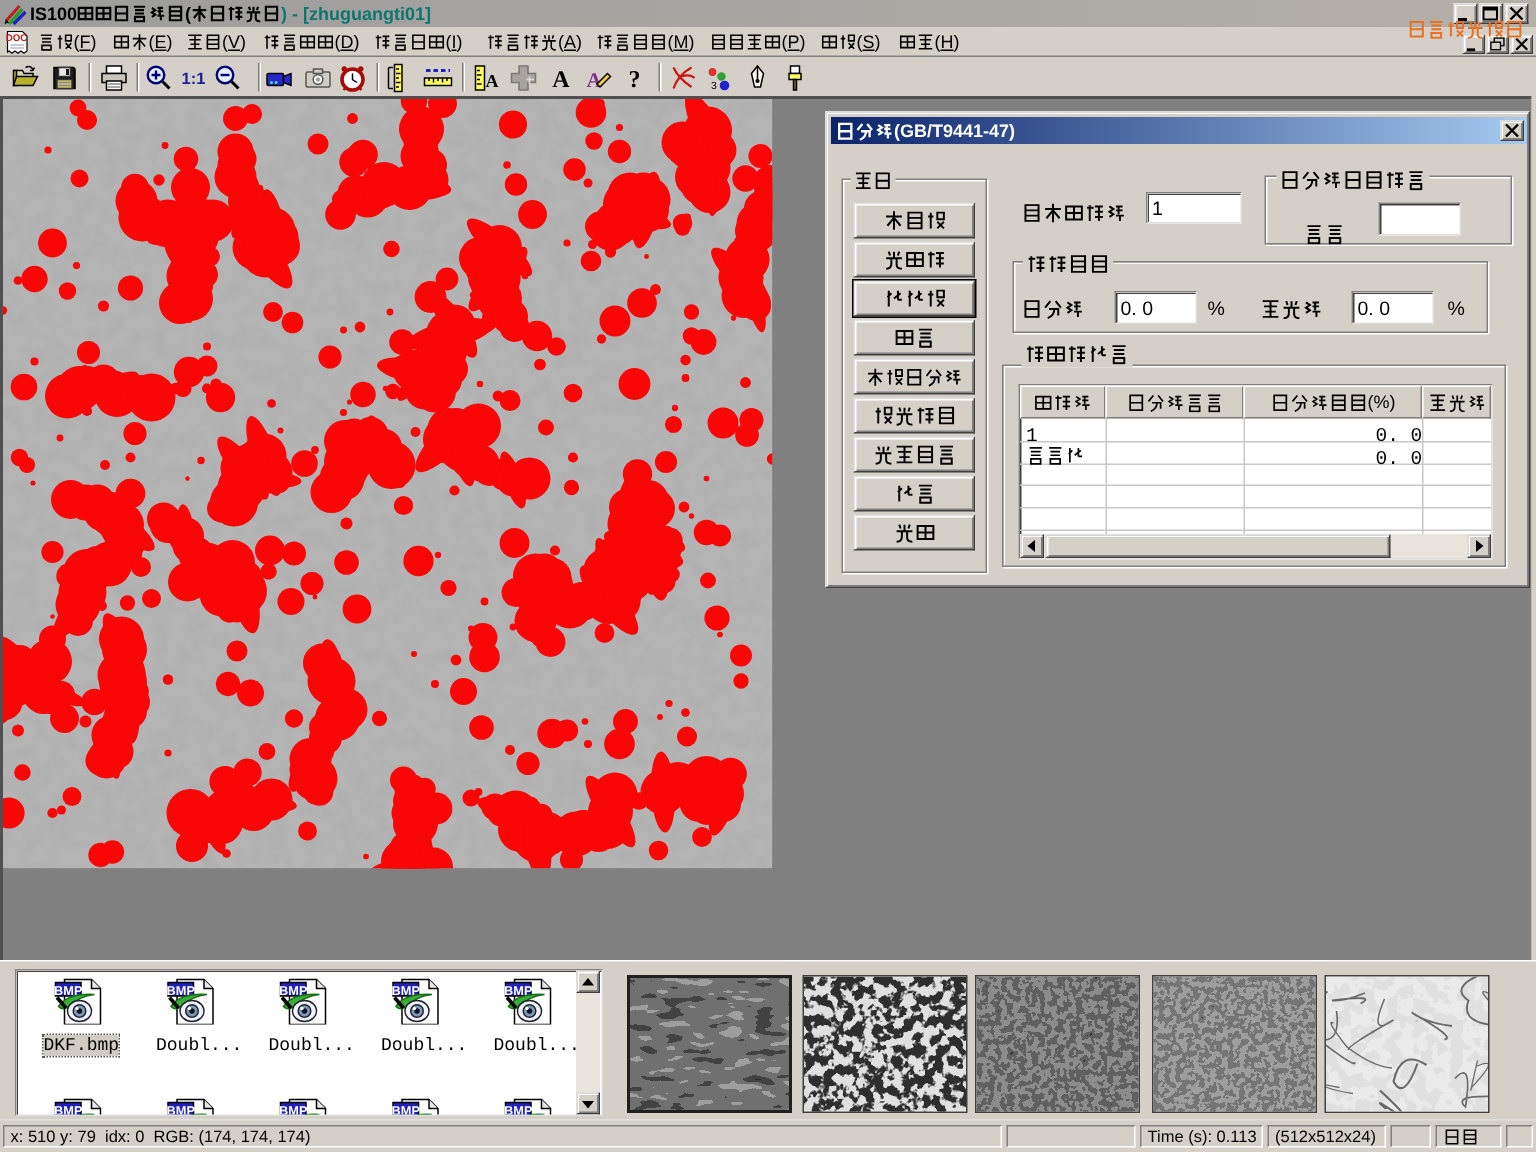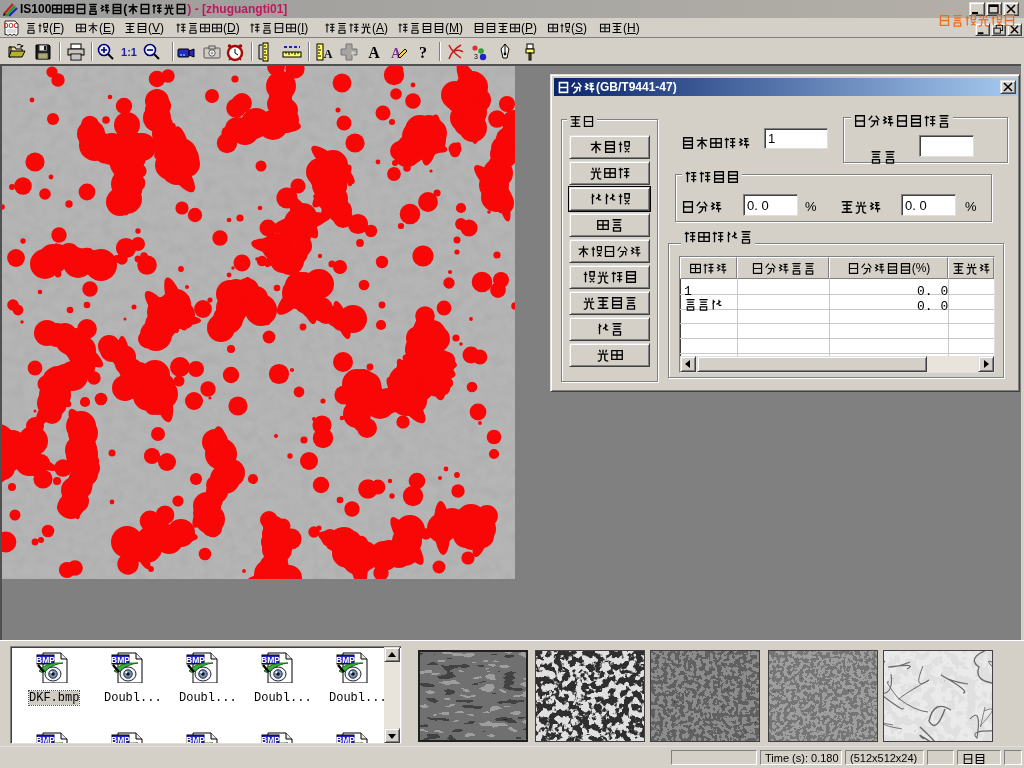--- a/index.html
+++ b/index.html
@@ -29,21 +29,21 @@
         <path transform="translate(80 0)" d="M3 2h10v12H3zM3 6h10M3 10h10"></path>
       </svg>
       <span style="font:bold 12px 'Liberation Sans';color:#000">(</span>
       <svg style="vertical-align:middle;margin-top:0px" width="60" height="12" viewBox="0 0 80 16" fill="none" stroke="#000" stroke-width="1.9">
         <path transform="translate(0 0)" d="M8 1v14M2 5h12M8 6L3 12M8 6l5 6"></path>
         <path transform="translate(16 0)" d="M3 2h10v12H3zM3 8h10"></path>
         <path transform="translate(32 0)" d="M2 4h5M4 2v12M8 3h6M8 7h6M8 11h6M11 3v11"></path>
         <path transform="translate(48 0)" d="M8 2v5M4 2l1 3M12 2l-1 3M2 7h12M6 7v4q0 4-4 4M10 7v5q0 3 4 3"></path>
         <path transform="translate(64 0)" d="M3 2h10v12H3zM3 8h10"></path>
       </svg>
-      <span style="font:bold 12px 'Liberation Sans';color:#be185d">) - [zhuguangti01]</span>
+      <span style="font:bold 12px 'Liberation Sans';color:#0f766e">) - [zhuguangti01]</span>
     </div>
 <div class="btn3d" style="left:969px;top:2px;width:16px;height:14px;position:absolute;">
       <svg width="14" height="12" viewBox="0 0 14 12">
         <rect x="2" y="9" width="6" height="2" fill="#000"></rect>
       </svg>
     </div>
 <div class="btn3d" style="left:986px;top:2px;width:16px;height:14px;position:absolute;">
       <svg width="14" height="12" viewBox="0 0 14 12">
         <rect x="2" y="2" width="9" height="8" fill="none" stroke="#000" stroke-width="1.3"></rect>
         <rect x="2" y="2" width="9" height="2" fill="#000"></rect>
@@ -1453,21 +1453,22 @@
         <path d="M100 60 q18 -8 -3 14 q-2 8 4 -18" fill="none" stroke="#6a6a6a" stroke-width="0.8"></path>
         <path d="M108 11 q-11 -5 13 17 q-1 -0 17 -11" fill="none" stroke="#6a6a6a" stroke-width="1.0"></path>
         <path d="M67 59 q-17 -11 -22 11 q7 13 16 -12" fill="none" stroke="#6a6a6a" stroke-width="1.4"></path>
         <path d="M108 32 q-18 -3 -13 -16 q-16 -11 22 -22" fill="none" stroke="#6a6a6a" stroke-width="1.3"></path>
         <path d="M23 18 q12 -6 -19 -2 q7 1 22 -5" fill="none" stroke="#6a6a6a" stroke-width="1.2"></path>
         <path d="M79 42 q8 -1 -22 -18 q10 7 27 9" fill="none" stroke="#6a6a6a" stroke-width="1.2"></path>
         <path d="M18 78 q-14 -2 -22 -6 q-7 -2 13 2" fill="none" stroke="#6a6a6a" stroke-width="0.9"></path>
         <path d="M86 68 q12 -13 7 19 q-9 -8 19 -7" fill="none" stroke="#6a6a6a" stroke-width="1.1"></path>
       </svg></div>
 <div class="abs" style="left:0;top:746px;width:1024px;height:22px;background:#d4d0c8;border-top:1px solid #dfdfdf"></div>
+<div class="abs" style="left:2px;top:750px;width:666px;height:15px;border:1px solid;border-color:#808080 #fff #fff #808080;font:11px 'Liberation Sans';padding:1px 0 0 4px;white-space:nowrap;overflow:hidden">x: 510 y: 79&nbsp;&nbsp;idx: 0&nbsp;&nbsp;RGB: (174, 174, 174)</div>
 <div class="abs" style="left:671px;top:750px;width:86px;height:15px;border:1px solid;border-color:#808080 #fff #fff #808080;font:11px 'Liberation Sans';padding:1px 0 0 4px;white-space:nowrap;overflow:hidden"></div>
-<div class="abs" style="left:760px;top:750px;width:82px;height:15px;border:1px solid;border-color:#808080 #fff #fff #808080;font:11px 'Liberation Sans';padding:1px 0 0 4px;white-space:nowrap;overflow:hidden">Time (s): 0.180</div>
+<div class="abs" style="left:760px;top:750px;width:82px;height:15px;border:1px solid;border-color:#808080 #fff #fff #808080;font:11px 'Liberation Sans';padding:1px 0 0 4px;white-space:nowrap;overflow:hidden">Time (s): 0.113</div>
 <div class="abs" style="left:845px;top:750px;width:79px;height:15px;border:1px solid;border-color:#808080 #fff #fff #808080;font:11px 'Liberation Sans';padding:1px 0 0 4px;white-space:nowrap;overflow:hidden">(512x512x24)</div>
 <div class="abs" style="left:927px;top:750px;width:27px;height:15px;border:1px solid;border-color:#808080 #fff #fff #808080;font:11px 'Liberation Sans';padding:1px 0 0 4px;white-space:nowrap;overflow:hidden"></div>
 <div class="abs" style="left:957px;top:750px;width:44px;height:15px;border:1px solid;border-color:#808080 #fff #fff #808080;font:11px 'Liberation Sans';padding:1px 0 0 4px;white-space:nowrap;overflow:hidden"><svg style="vertical-align:middle;margin-top:0px" width="24" height="12" viewBox="0 0 32 16" fill="none" stroke="#000" stroke-width="1.4">
         <path transform="translate(0 0)" d="M3 2h10v12H3zM3 8h10"></path>
         <path transform="translate(16 0)" d="M3 2h10v12H3zM3 6h10M3 10h10"></path>
       </svg></div>
 <div class="abs" style="left:1004px;top:750px;width:18px;height:15px;border:1px solid;border-color:#808080 #fff #fff #808080;font:11px 'Liberation Sans';padding:1px 0 0 4px;white-space:nowrap;overflow:hidden"></div>
 </div>
 </body></html>

